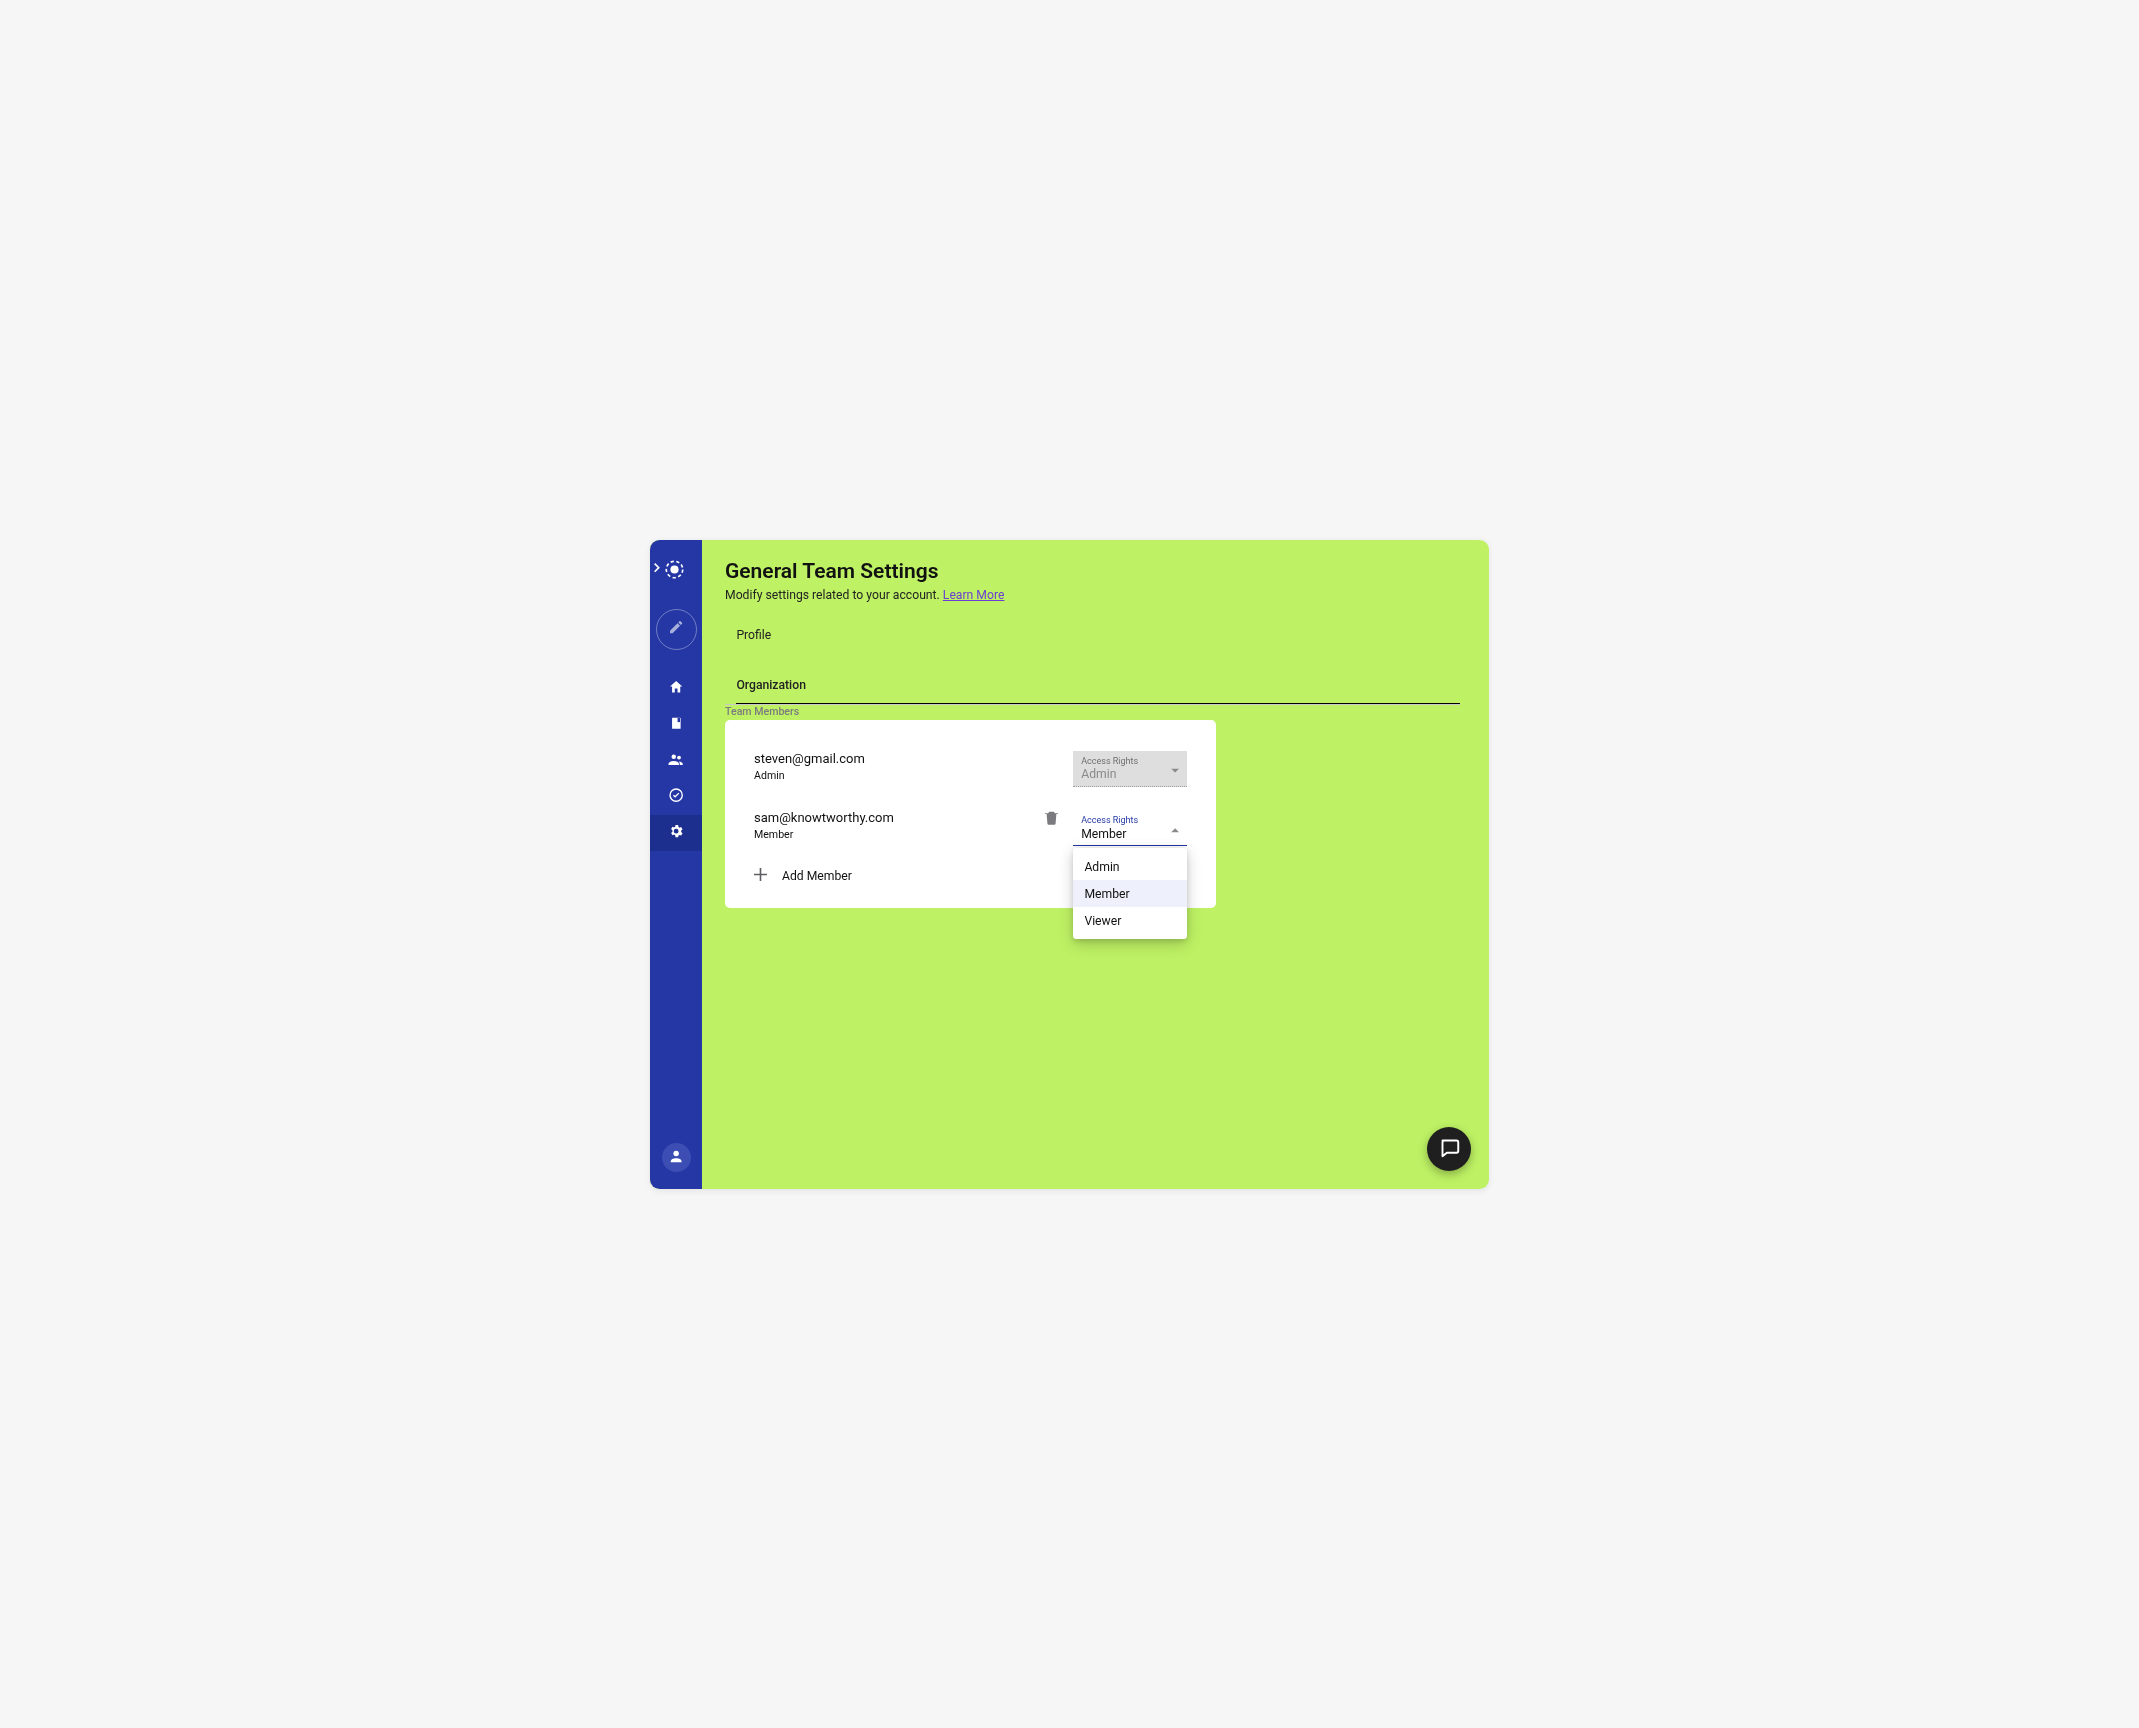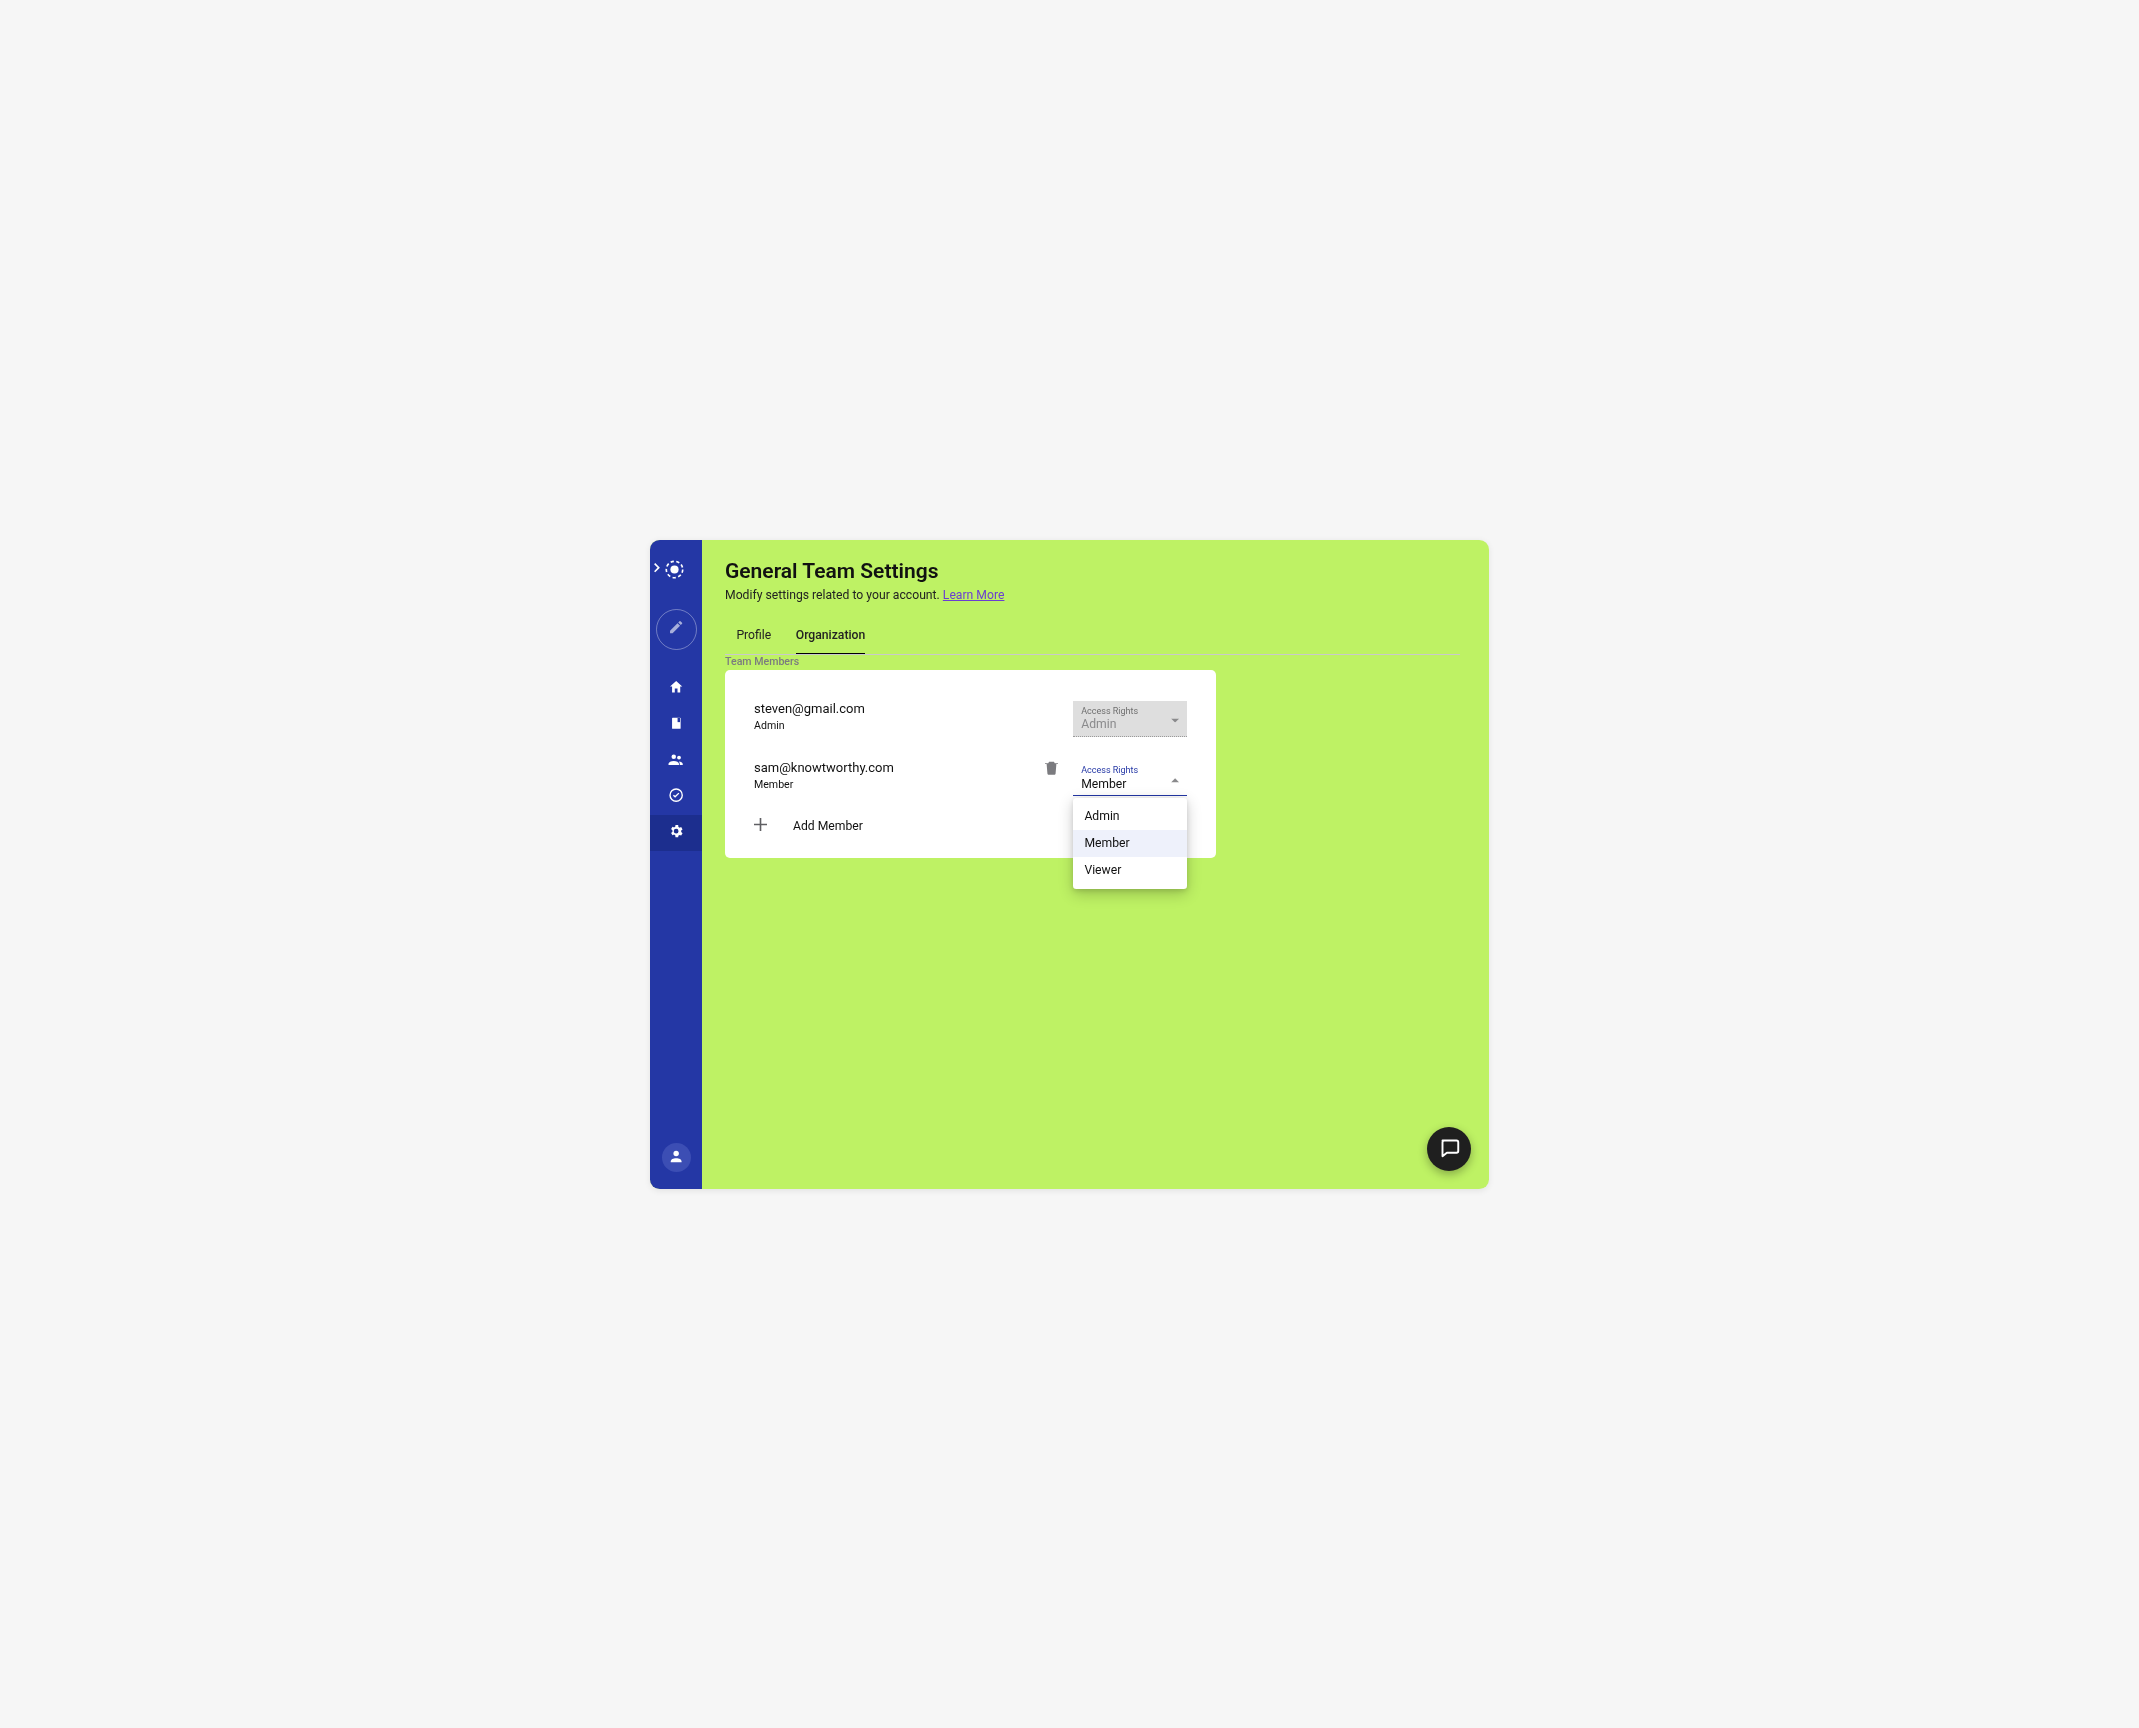--- a/index.html
+++ b/index.html
@@ -105,20 +105,21 @@
   .learn-more {
     color: #6a3fd1;
     text-decoration: underline;
   }
   .tabs {
     display: flex;
     gap: 24.5px;
     margin-top: 26px;
     border-bottom: 0.8px solid #c9c9cc;
     padding-left: 11.4px;
+    flex-direction: column;
   }
   .tab {
     padding: 0 0 11.4px 0;
     font-size: 12.2px;
     color: #222;
     cursor: pointer;
     border-bottom: 1.6px solid transparent;
     margin-bottom: -0.8px;
   }
   .tab.active {
@@ -195,21 +196,21 @@
     font-size: 12.2px;
     color: #111;
     cursor: pointer;
   }
   .dropdown-option.selected {
     background: #eef1fb;
   }
   .add-member-row {
     display: flex;
     align-items: center;
-    gap: 26px;
+    gap: 15px;
     padding: 6.5px 0 9.8px 0;
     cursor: pointer;
   }
   .plus-icon { color: #5f5f63; }
   .add-member-label { font-size: 12.2px; color: #111; }
   
   .chat-widget {
     position: absolute;
     right: 18px;
     bottom: 18px;

